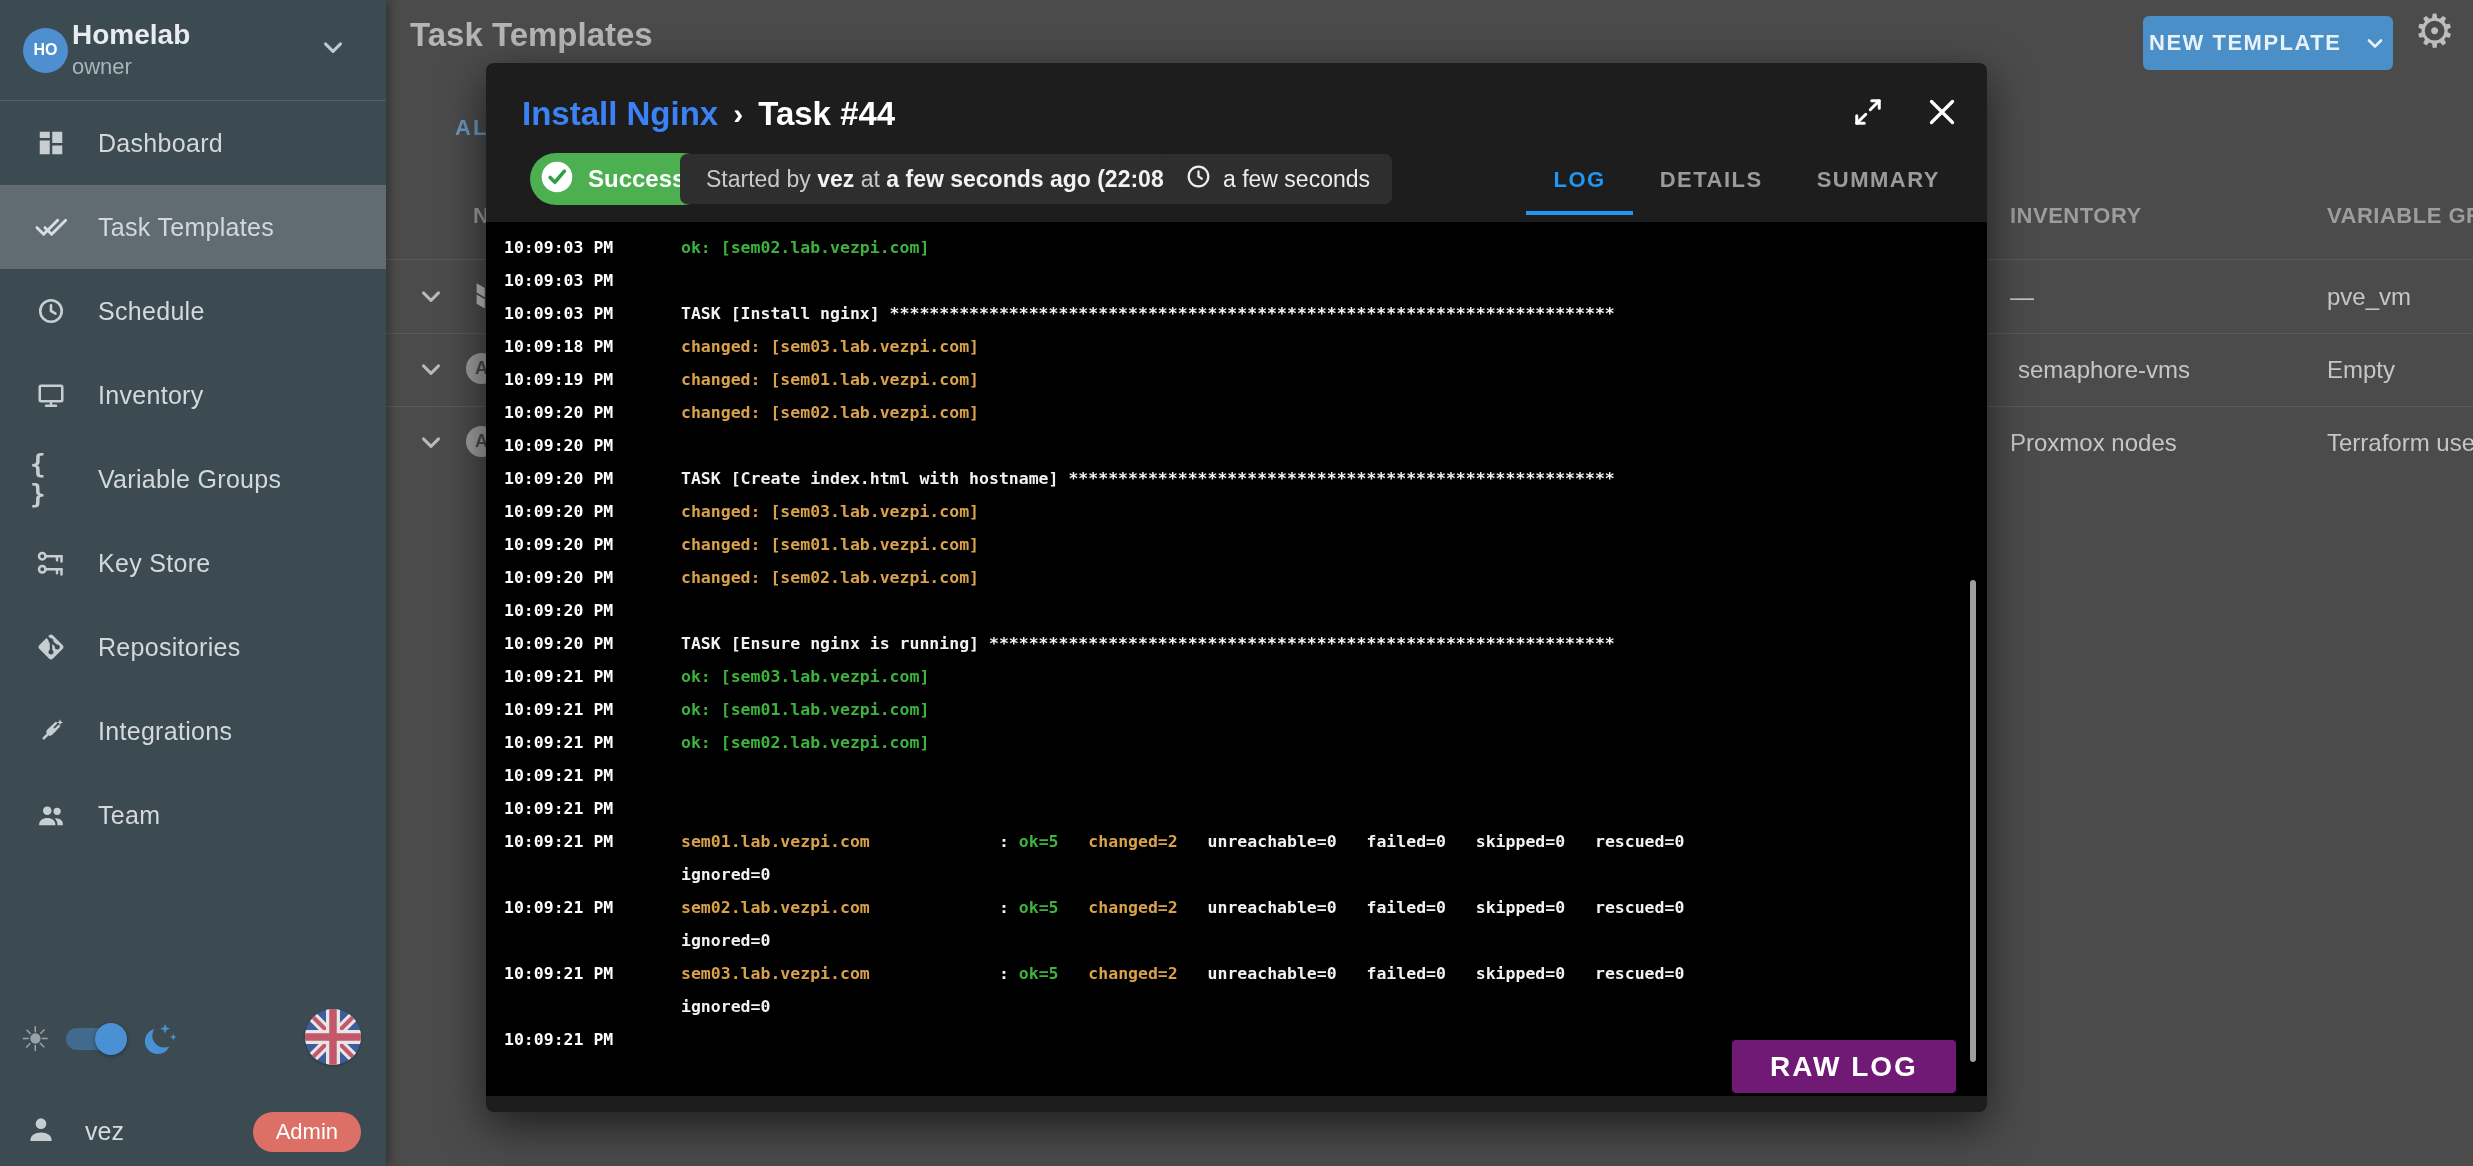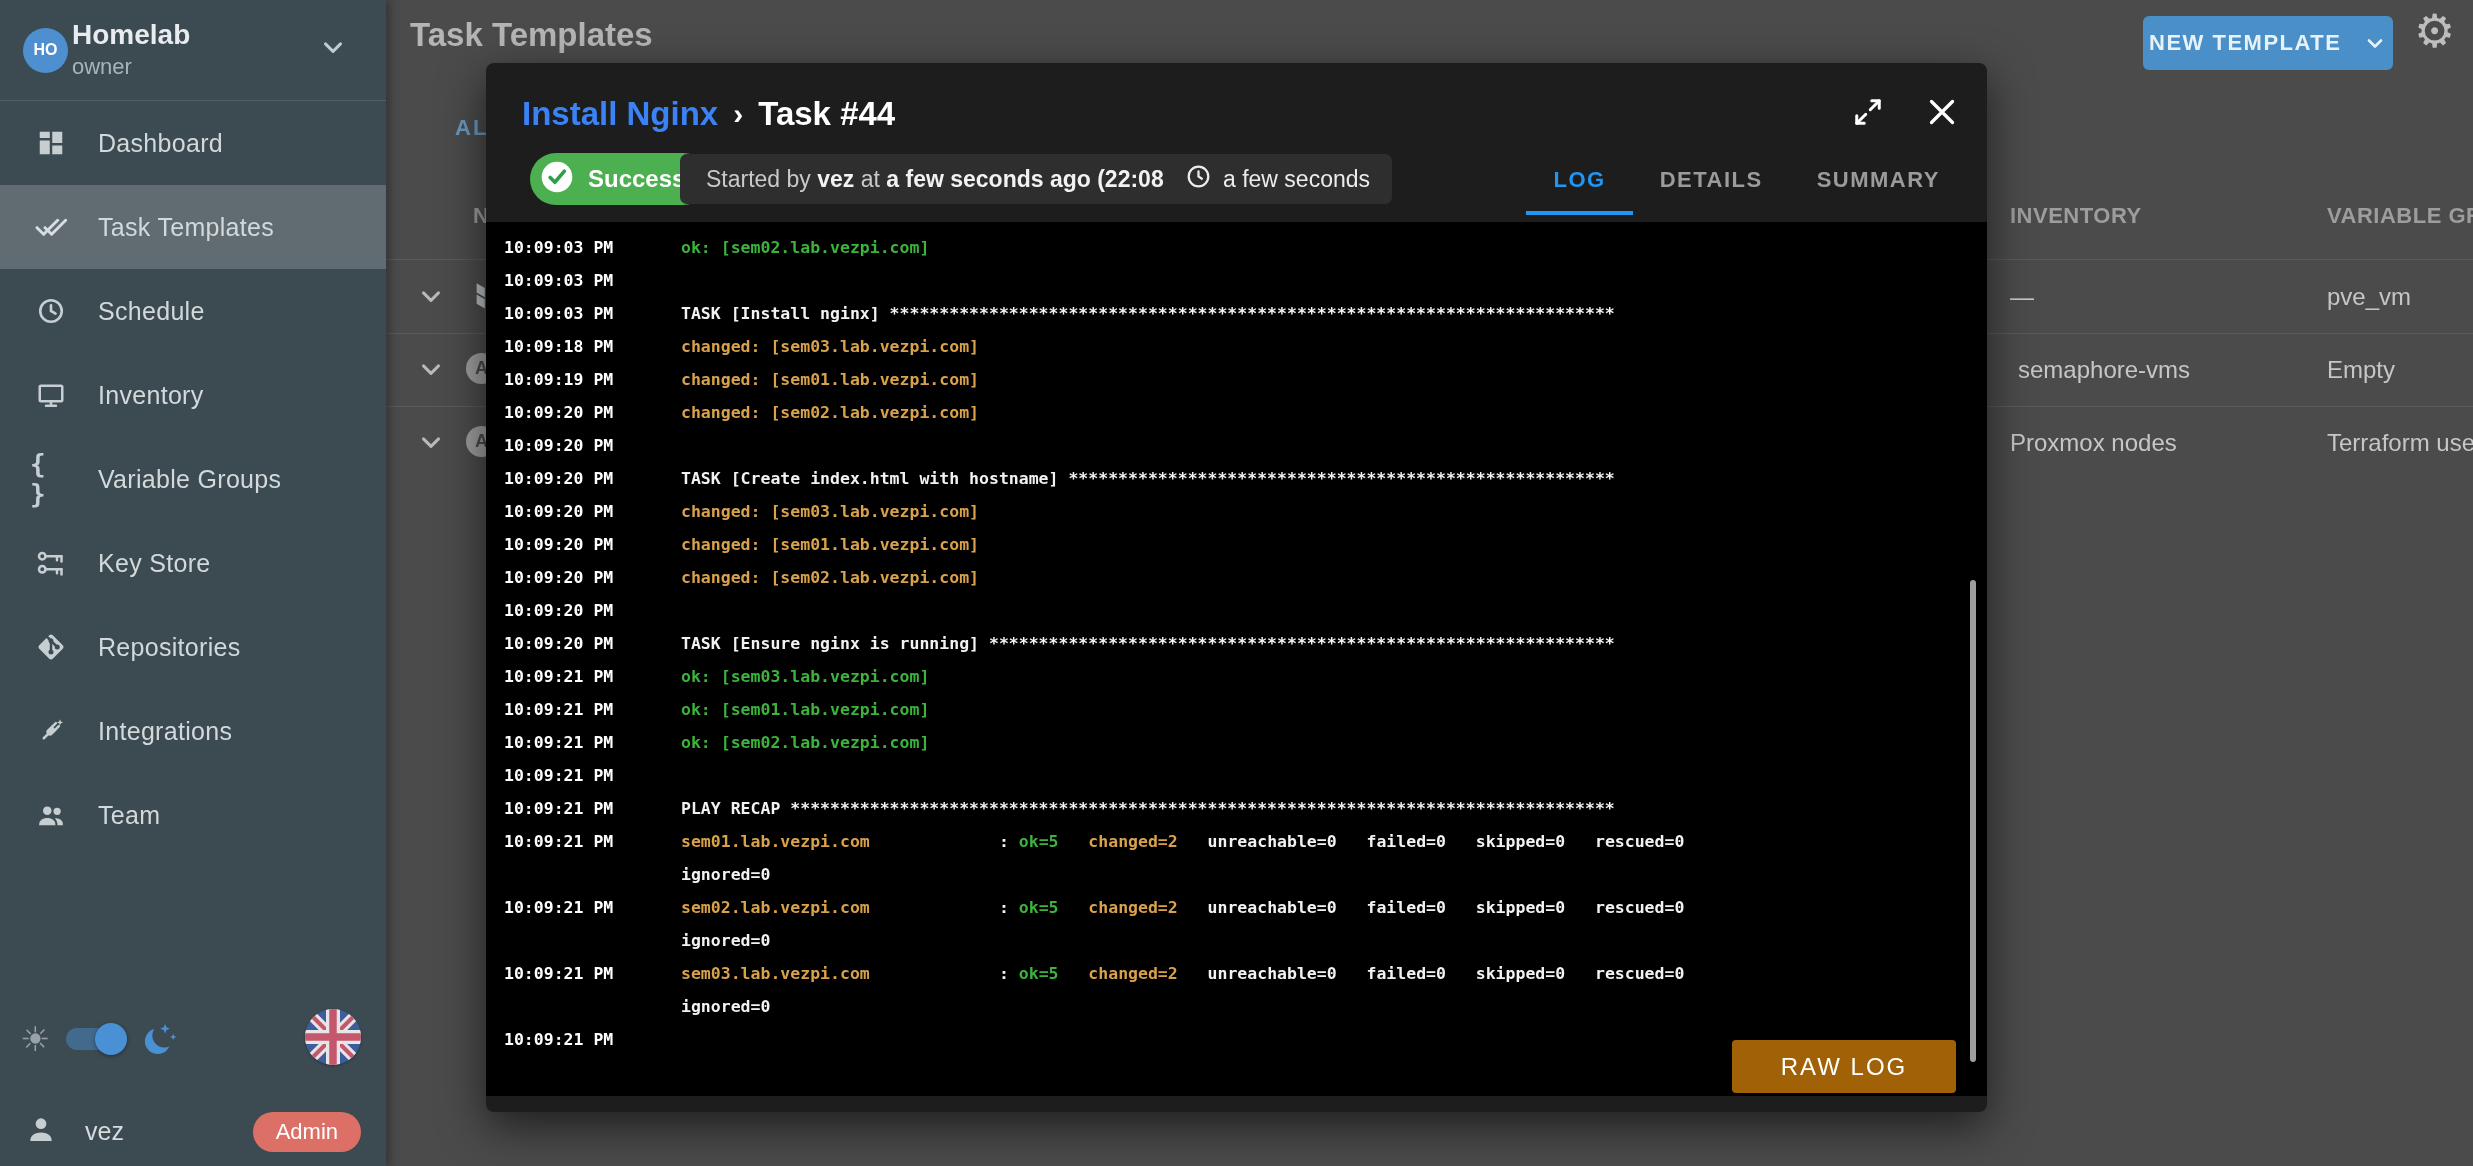--- a/index.html
+++ b/index.html
@@ -65,21 +65,21 @@
   .tab.active::after{content:"";position:absolute;left:0;right:0;bottom:0;height:4px;background:#2196f3;}
 
   .log{position:absolute;left:0;top:159px;width:1501px;height:874px;background:#000;box-sizing:border-box;padding:9px 0 0 18px;overflow:hidden;font-family:"DejaVu Sans Mono",monospace;font-size:16.5px;font-weight:bold;line-height:33px;}
   .log-line{display:flex;white-space:pre;}
   .lt{width:177px;flex:none;color:#ffffff;}
   .lm{white-space:pre;}
   .c-white{color:#f2f2f2;}
   .c-green{color:#3cb33c;}
   .c-orange{color:#d9a24a;}
   .log-scrollbar{position:absolute;left:1484px;top:517px;width:6px;height:482px;background:#9e9e9e;border-radius:3px;cursor:pointer;}
-  .raw-log-btn{position:absolute;left:1246px;top:977px;width:224px;height:53px;background:#a16207;border-radius:4px;color:#fff;font-size:24px;font-weight:normal;letter-spacing:2px;display:flex;align-items:center;justify-content:center;cursor:pointer;border:none;}
+  .raw-log-btn{position:absolute;left:1246px;top:977px;width:224px;height:53px;background:#701a75;border-radius:4px;color:#fff;font-size:28px;font-weight:bold;letter-spacing:2px;display:flex;align-items:center;justify-content:center;cursor:pointer;border:none;}
 </style>
 </head>
 <body>
 
 <div class="screen">
 
   <nav class="sidebar">
     <div class="ws-header">
       <div class="avatar">HO</div>
       <div class="ws-names">
@@ -319,21 +319,21 @@
           <div class="log-line"><span class="lt">10:09:20 PM</span><span class="lm"><span class="c-white">TASK [Create index.html with hostname] *******************************************************</span></span></div>
           <div class="log-line"><span class="lt">10:09:20 PM</span><span class="lm"><span class="c-orange">changed: [sem03.lab.vezpi.com]</span></span></div>
           <div class="log-line"><span class="lt">10:09:20 PM</span><span class="lm"><span class="c-orange">changed: [sem01.lab.vezpi.com]</span></span></div>
           <div class="log-line"><span class="lt">10:09:20 PM</span><span class="lm"><span class="c-orange">changed: [sem02.lab.vezpi.com]</span></span></div>
           <div class="log-line"><span class="lt">10:09:20 PM</span><span class="lm"></span></div>
           <div class="log-line"><span class="lt">10:09:20 PM</span><span class="lm"><span class="c-white">TASK [Ensure nginx is running] ***************************************************************</span></span></div>
           <div class="log-line"><span class="lt">10:09:21 PM</span><span class="lm"><span class="c-green">ok: [sem03.lab.vezpi.com]</span></span></div>
           <div class="log-line"><span class="lt">10:09:21 PM</span><span class="lm"><span class="c-green">ok: [sem01.lab.vezpi.com]</span></span></div>
           <div class="log-line"><span class="lt">10:09:21 PM</span><span class="lm"><span class="c-green">ok: [sem02.lab.vezpi.com]</span></span></div>
           <div class="log-line"><span class="lt">10:09:21 PM</span><span class="lm"></span></div>
-          <div class="log-line"><span class="lt">10:09:21 PM</span><span class="lm"><span class="c-white">PLAY RECAP ***********************************************************************************</span></span></div>
+          <div class="log-line"><span class="lt">10:09:21 PM</span></div>
           <div class="log-line"><span class="lt">10:09:21 PM</span><span class="lm"><span class="c-orange">sem01.lab.vezpi.com</span><span class="c-white">             : </span><span class="c-green">ok=5</span><span class="c-white">   </span><span class="c-orange">changed=2</span><span class="c-white">   unreachable=0   failed=0   skipped=0   rescued=0</span></span></div>
           <div class="log-line"><span class="lt"></span><span class="lm"><span class="c-white">ignored=0</span></span></div>
           <div class="log-line"><span class="lt">10:09:21 PM</span><span class="lm"><span class="c-orange">sem02.lab.vezpi.com</span><span class="c-white">             : </span><span class="c-green">ok=5</span><span class="c-white">   </span><span class="c-orange">changed=2</span><span class="c-white">   unreachable=0   failed=0   skipped=0   rescued=0</span></span></div>
           <div class="log-line"><span class="lt"></span><span class="lm"><span class="c-white">ignored=0</span></span></div>
           <div class="log-line"><span class="lt">10:09:21 PM</span><span class="lm"><span class="c-orange">sem03.lab.vezpi.com</span><span class="c-white">             : </span><span class="c-green">ok=5</span><span class="c-white">   </span><span class="c-orange">changed=2</span><span class="c-white">   unreachable=0   failed=0   skipped=0   rescued=0</span></span></div>
           <div class="log-line"><span class="lt"></span><span class="lm"><span class="c-white">ignored=0</span></span></div>
           <div class="log-line"><span class="lt">10:09:21 PM</span><span class="lm"></span></div>
         </div>
     </div>
     <div class="log-scrollbar"></div>

